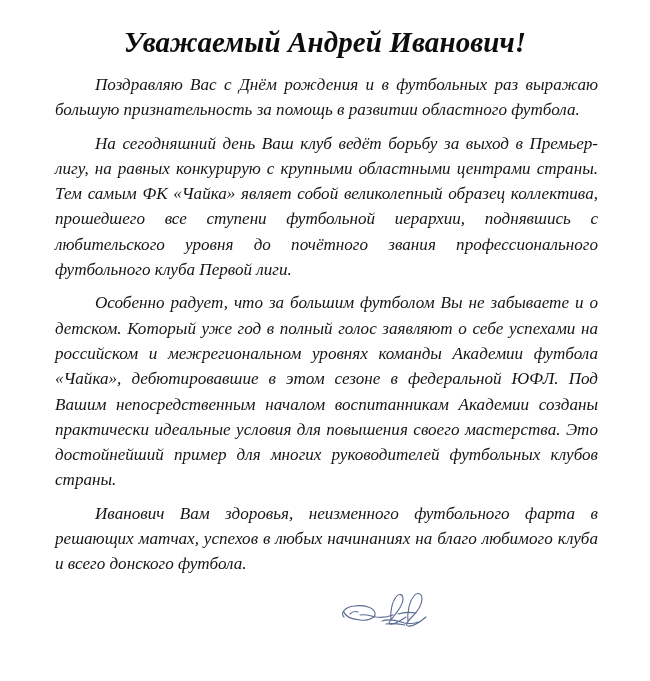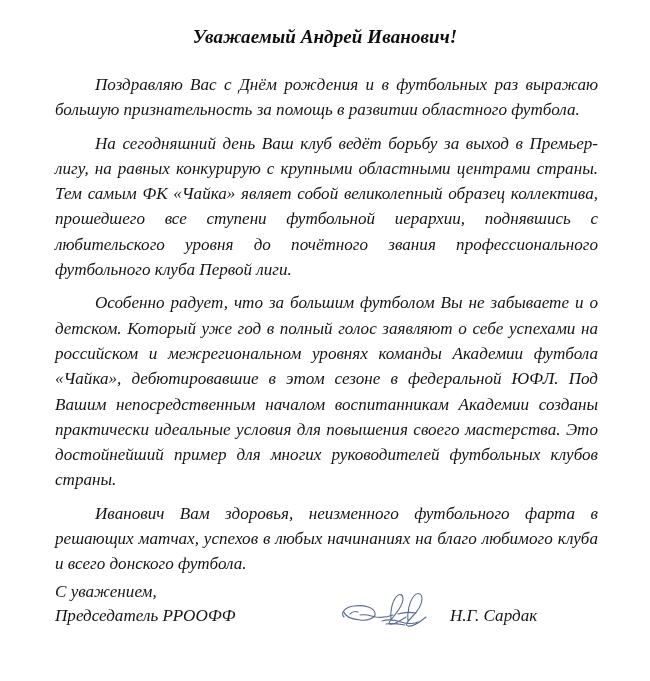--- a/index.html
+++ b/index.html
@@ -25,21 +25,21 @@
   }
 
   .letter-title {
     position: absolute;
     top: 26px;
     left: 0;
     width: 650px;
     text-align: center;
     font-style: italic;
     font-weight: 700;
-    font-size: 19px;
+    font-size: 29px;
     letter-spacing: 0.1px;
     color: #0d0d0d;
   }
 
   .body-block {
     position: absolute;
     top: 72px;
     left: 55px;
     width: 543px;
   }
@@ -115,36 +115,31 @@
 
   <div class="body-block">
     <p class="para">Поздравляю Вас с Днём рождения и в футбольных раз выражаю большую признательность за помощь в развитии областного футбола.</p>
     <p class="para">На сегодняшний день Ваш клуб ведёт борьбу за выход в Премьер-лигу, на равных конкурирую с крупными областными центрами страны. Тем самым ФК «Чайка» являет собой великолепный образец коллектива, прошедшего все ступени футбольной иерархии, поднявшись с любительского уровня до почётного звания профессионального футбольного клуба Первой лиги.</p>
     <p class="para">Особенно радует, что за большим футболом Вы не забываете и о детском. Который уже год в полный голос заявляют о себе успехами на российском и межрегиональном уровнях команды Академии футбола «Чайка», дебютировавшие в этом сезоне в федеральной ЮФЛ. Под Вашим непосредственным началом воспитанникам Академии созданы практически идеальные условия для повышения своего мастерства. Это достойнейший пример для многих руководителей футбольных клубов страны.</p>
     <p class="para">Иванович Вам здоровья, неизменного футбольного фарта в решающих матчах, успехов в любых начинаниях на благо любимого клуба и всего донского футбола.</p>
   </div>
 
   <div class="sign-block">
 
-    <div class="sign-lines">
-      <div>С уважением,</div>
-      <div>Председатель РРООФФ</div>
-    </div>
 
     <div class="signature-mark">
       <svg viewBox="0 0 110 44" xmlns="http://www.w3.org/2000/svg" aria-hidden="true">
         <g fill="none" stroke="#5b6b93" stroke-width="1.1" stroke-linecap="round" stroke-linejoin="round">
           <path d="M6,27 C2,23 7,17 16,16 C27,14.5 36,18 37,23 C38,28 30,31 22,30 C13,29 7,26 6,22"></path>
           <path d="M22,25 C28,24 33,26 38,27 C44,28 50,27 55,25"></path>
           <path d="M53,30 C52,22 54,12 58,7 C61,3 65,4 65,9 C65,15 60,21 56,26 C52,31 50,33 52,34 C55,35 62,31 68,27"></path>
           <path d="M70,32 C69,23 71,12 76,6 C79,2 84,3 84,9 C84,16 78,23 73,28 C69,32 67,35 70,36 C74,37 82,32 88,27"></path>
           <path d="M44,31 C50,29 57,30 63,32 C69,34 75,34 80,32"></path>
           <path d="M48,34 C54,33 61,34 67,35"></path>
           <path d="M60,24 C66,22 72,22 78,23"></path>
           <path d="M12,24 C14,22 17,21 20,22"></path>
         </g>
       </svg>
     </div>
 
-    <div class="sign-name">Н.Г. Сардак</div>
   </div>
 
 </div>
 
 </body></html>

